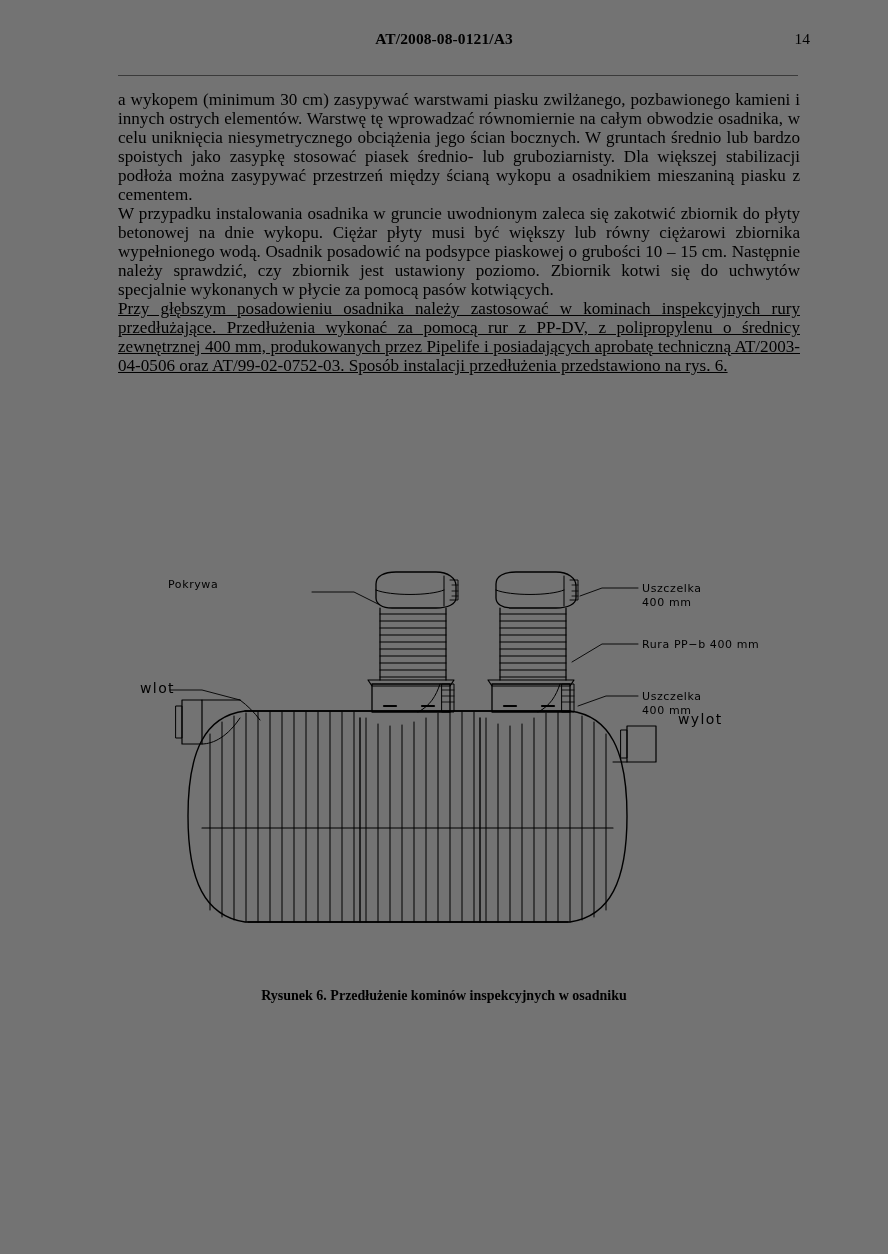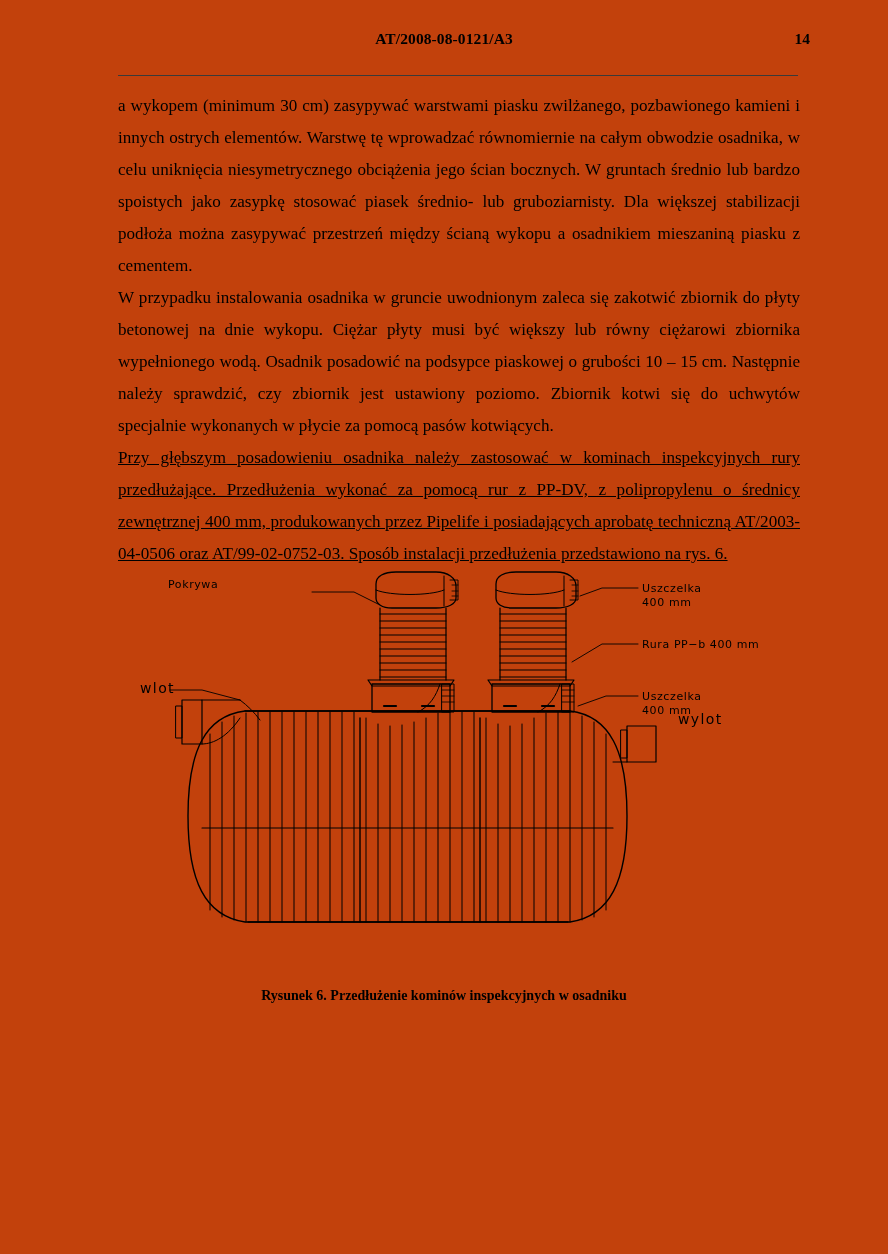--- a/index.html
+++ b/index.html
@@ -8,21 +8,21 @@
     background: #ffffff;
   }
   body {
     font-family: "Liberation Serif", "DejaVu Serif", serif;
     color: #000000;
   }
   #page {
     position: relative;
     width: 888px;
     height: 1254px;
-    background: #c2410c;
+    background: #737373;
     overflow: hidden;
     box-sizing: border-box;
   }
 
   
   .header-band {
     position: absolute;
     left: 0;
     top: 30px;
     width: 888px;
@@ -35,21 +35,21 @@
     width: 888px;
     text-align: center;
     font-weight: bold;
     font-size: 15.5px;
     letter-spacing: 0.1px;
   }
   .header-pageno {
     position: absolute;
     right: 78px;
     top: 0;
-    font-weight: bold;
+    font-weight: normal;
     font-size: 15.5px;
   }
   .header-rule {
     position: absolute;
     left: 118px;
     top: 75px;
     width: 680px;
     height: 1px;
     background: #3a3a3a;
   }
@@ -59,21 +59,21 @@
     position: absolute;
     left: 118px;
     top: 90px;
     width: 682px;
   }
   .para {
     margin: 0;
     text-align: justify;
     text-justify: inter-word;
     font-size: 17.1px;
-    line-height: 32px;
+    line-height: 19px;
     text-indent: 0;
   }
   .para.last-line-left {
     text-align-last: left;
     text-decoration: underline;
   }
 
   
   .figure-wrap {
     position: absolute;

